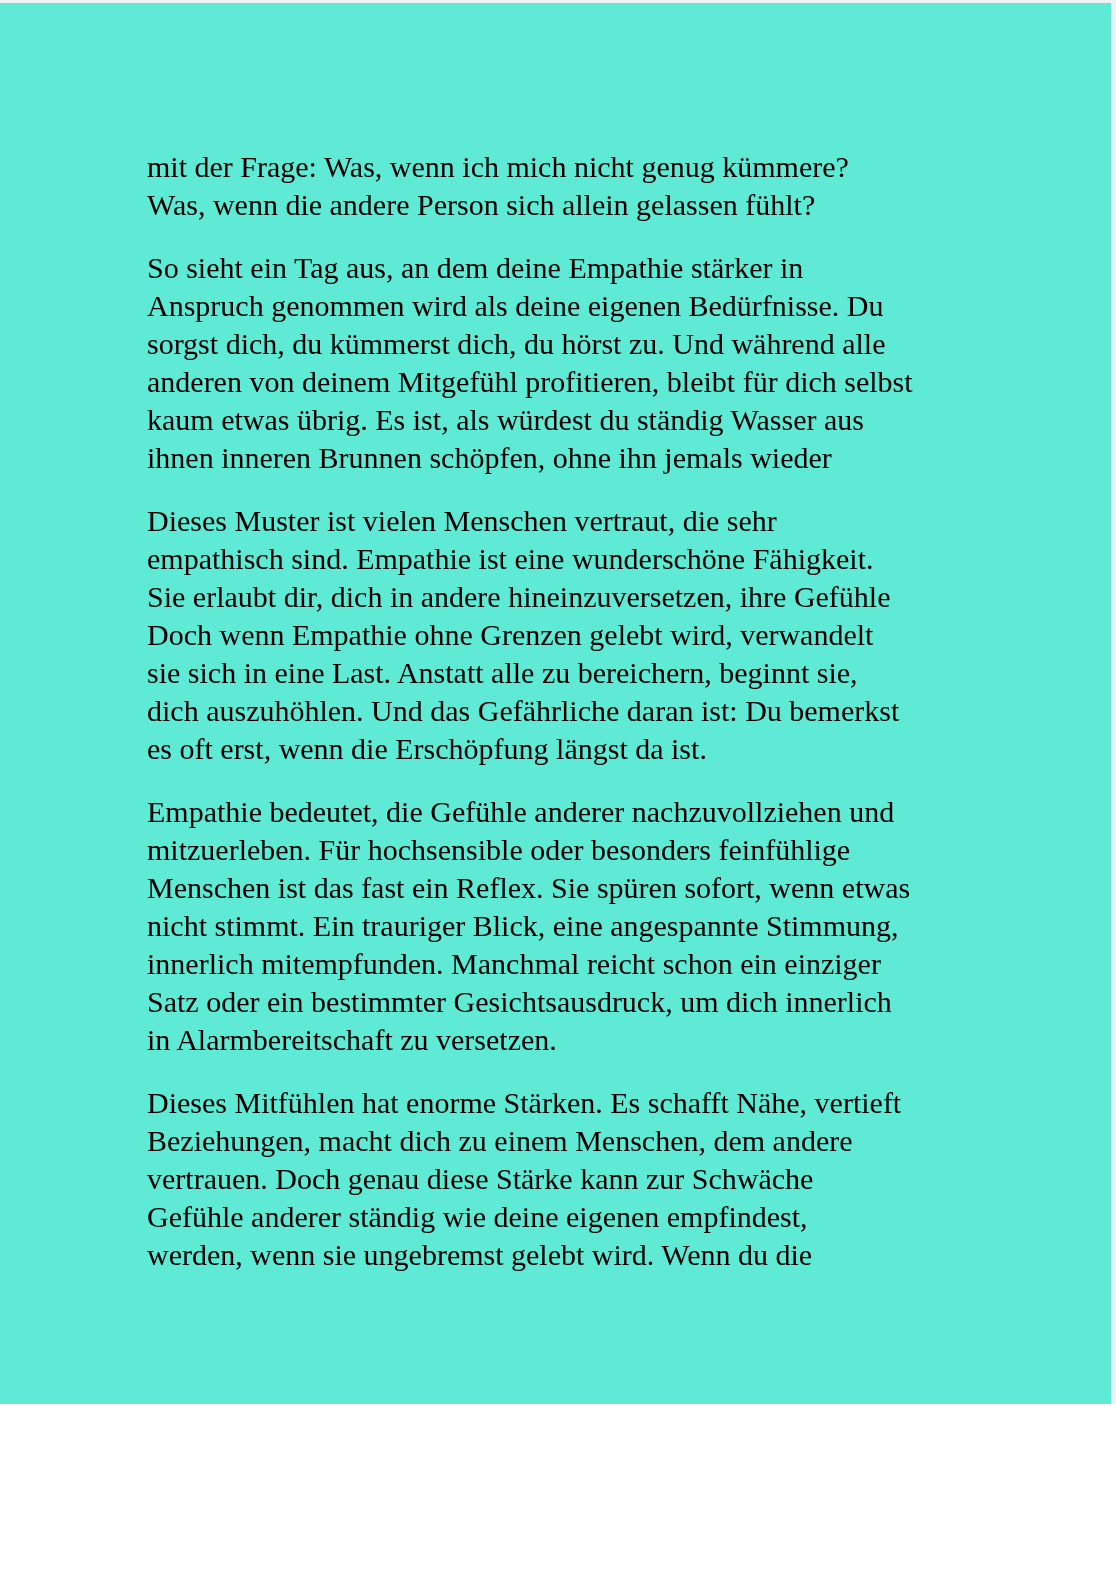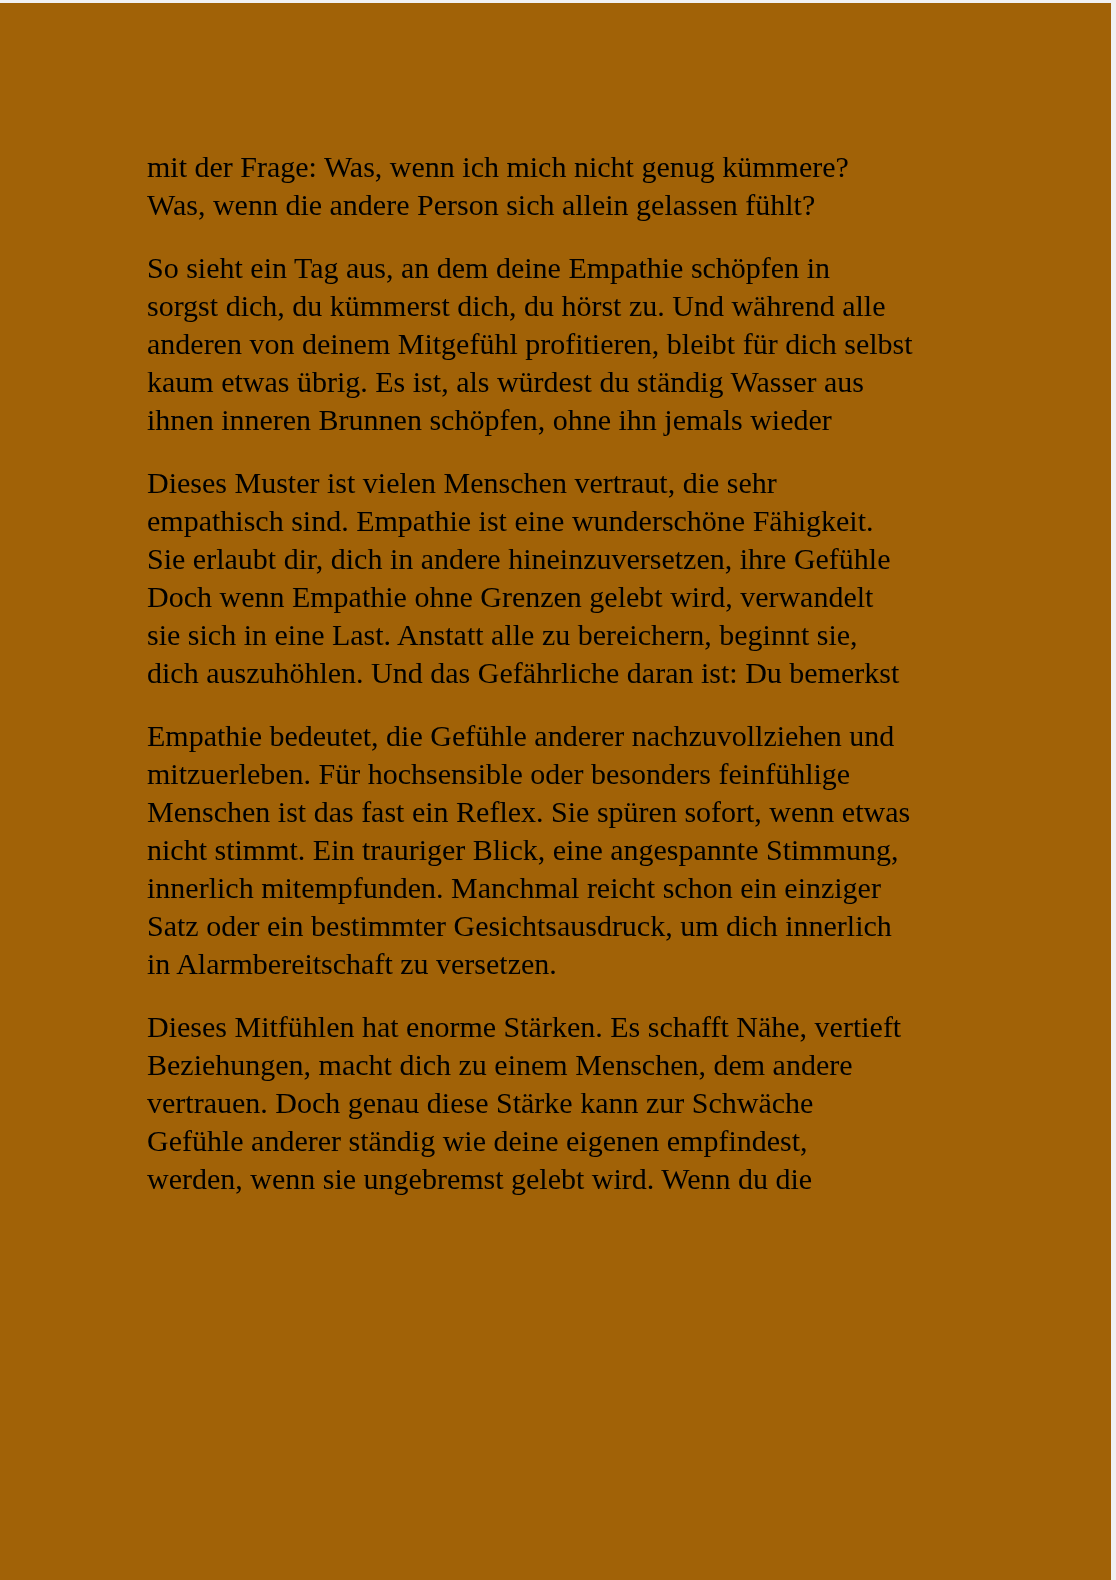--- a/index.html
+++ b/index.html
@@ -3,22 +3,22 @@
 <meta charset="utf-8">
 <style>
   html, body {
     margin: 0;
     padding: 0;
     background: #ffffff;
   }
   .viewport {
     position: relative;
     width: 1116px;
-    height: 1580px;
-    background: #a16207;
+    height: 1404px;
+    background: #5eead4;
     overflow: hidden;
     font-family: "Liberation Serif", "DejaVu Serif", serif;
   }
   .edge-top {
     position: absolute;
     top: 0;
     left: 0;
     width: 100%;
     height: 3px;
     background: #f1f1f2;
@@ -55,33 +55,35 @@
 
 <div class="viewport">
   <div class="edge-top"></div>
   <div class="edge-right"></div>
   <div class="content" id="doc-content" style="color: rgb(0, 0, 0);">
       <p>
         <span class="line">mit der Frage: Was, wenn ich mich nicht genug kümmere?</span>
         <span class="line">Was, wenn die andere Person sich allein gelassen fühlt?</span>
       </p>
       <p>
-        <span class="line">So sieht ein Tag aus, an dem deine Empathie schöpfen in</span>
+        <span class="line">So sieht ein Tag aus, an dem deine Empathie stärker in</span>
+        <span class="line">Anspruch genommen wird als deine eigenen Bedürfnisse. Du</span>
         <span class="line">sorgst dich, du kümmerst dich, du hörst zu. Und während alle</span>
         <span class="line">anderen von deinem Mitgefühl profitieren, bleibt für dich selbst</span>
         <span class="line">kaum etwas übrig. Es ist, als würdest du ständig Wasser aus</span>
         <span class="line">ihnen inneren Brunnen schöpfen, ohne ihn jemals wieder</span>
       </p>
       <p>
         <span class="line">Dieses Muster ist vielen Menschen vertraut, die sehr</span>
         <span class="line">empathisch sind. Empathie ist eine wunderschöne Fähigkeit.</span>
         <span class="line">Sie erlaubt dir, dich in andere hineinzuversetzen, ihre Gefühle</span>
         <span class="line">Doch wenn Empathie ohne Grenzen gelebt wird, verwandelt</span>
         <span class="line">sie sich in eine Last. Anstatt alle zu bereichern, beginnt sie,</span>
         <span class="line">dich auszuhöhlen. Und das Gefährliche daran ist: Du bemerkst</span>
+        <span class="line">es oft erst, wenn die Erschöpfung längst da ist.</span>
       </p>
       <p>
         <span class="line">Empathie bedeutet, die Gefühle anderer nachzuvollziehen und</span>
         <span class="line">mitzuerleben. Für hochsensible oder besonders feinfühlige</span>
         <span class="line">Menschen ist das fast ein Reflex. Sie spüren sofort, wenn etwas</span>
         <span class="line">nicht stimmt. Ein trauriger Blick, eine angespannte Stimmung,</span>
         <span class="line">innerlich mitempfunden. Manchmal reicht schon ein einziger</span>
         <span class="line">Satz oder ein bestimmter Gesichtsausdruck, um dich innerlich</span>
         <span class="line">in Alarmbereitschaft zu versetzen.</span>
       </p>

